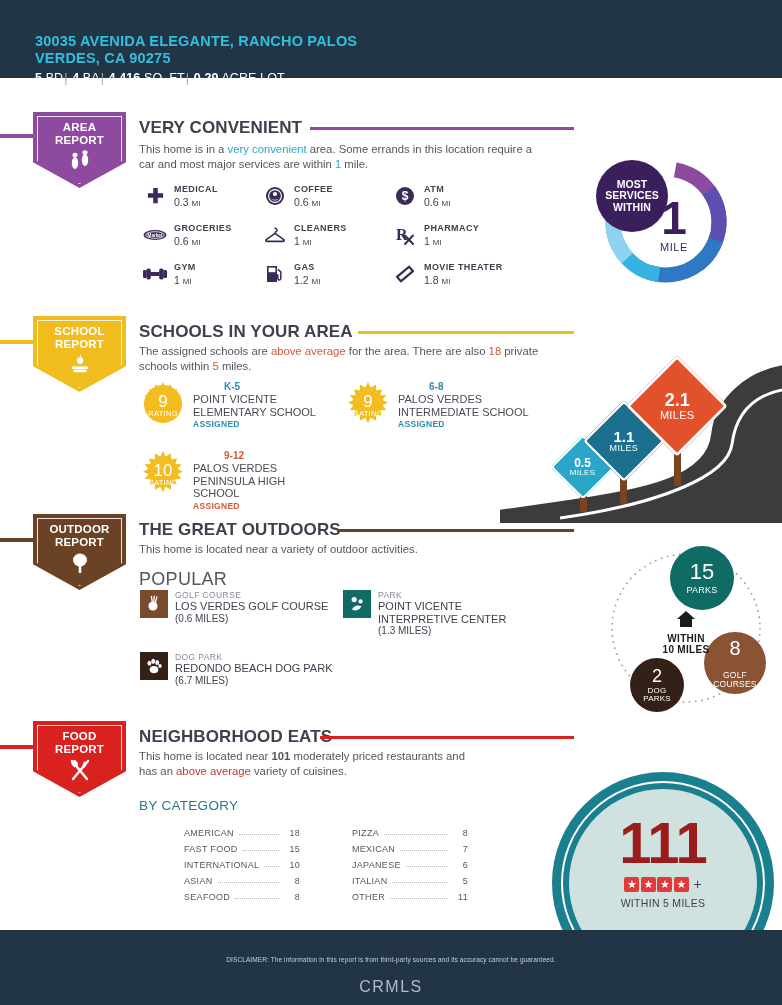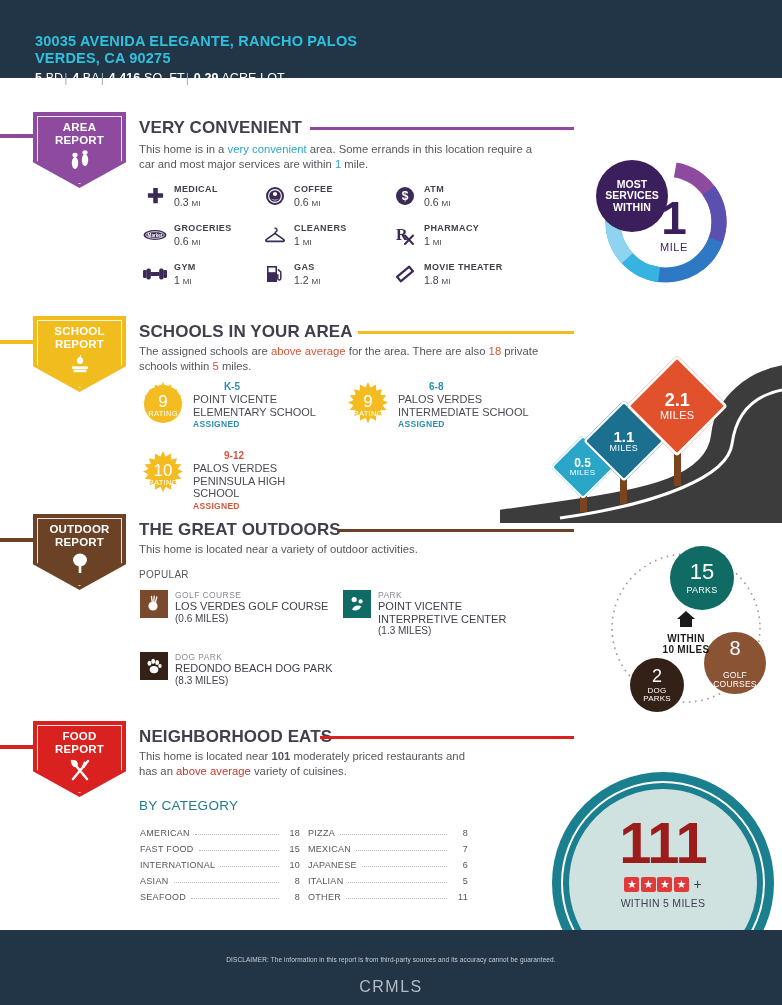--- a/index.html
+++ b/index.html
@@ -113,40 +113,40 @@
     width: 100%; height: 100%; transform: rotate(45deg);
     display: flex; flex-direction: column; align-items: center; justify-content: center;
     border-radius: 4px;
   }
   .msign .dia > div { transform: rotate(-45deg); color: #fff; text-align: center; }
   .msv { font-weight: bold; line-height: 1; }
   .msl { letter-spacing: .3px; line-height: 1.1; }
   .mpost { position: absolute; background: #7a441f; width: 7px; }
 
   
-  .sub-head { position: absolute; font-size: 10px; color: #55565f; letter-spacing: .3px; }
+  .sub-head { position: absolute; font-size: 18px; color: #55565f; letter-spacing: .3px; }
   .poi { position: absolute; display: flex; align-items: flex-start; }
   .poi-ico { width: 28px; height: 28px; flex: 0 0 28px; display: flex; align-items: center; justify-content: center; }
   .poi-tx { margin-left: 7px; }
   .poi-cat { font-size: 8.5px; color: #8a8a93; letter-spacing: .4px; line-height: 10px; }
   .poi-name { font-size: 11px; color: #3f3f4d; line-height: 12.5px; text-transform: uppercase; }
   .poi-dist { font-size: 10px; color: #3f3f4d; line-height: 12px; }
 
   .bub {
     position: absolute; border-radius: 50%; color: #fff;
     display: flex; flex-direction: column; align-items: center; justify-content: center; text-align: center;
   }
   .bub-n { font-weight: normal; line-height: 1; }
   .bub-l { line-height: 1.05; letter-spacing: .2px; }
 
   
   .cat-head { position: absolute; font-size: 13.5px; color: #1f7a8c; letter-spacing: .3px; font-weight: normal; }
   .cat-col { position: absolute; width: 160px; }
   .cat-row { display: flex; align-items: flex-end; font-size: 9px; color: #55565f; height: 16px; letter-spacing: .3px; }
-  .cat-lbl { white-space: nowrap; }
+  .cat-lbl { white-space: nowrap; margin-left: 44px; }
   .cat-dots { flex: 1 1 auto; border-bottom: 1px dotted #b5b5bb; margin: 0 5px 3px 5px; }
   .cat-val { width: 16px; text-align: right; }
 
   .food-circ { position: absolute; left: 552px; top: 772px; width: 222px; height: 222px; }
   .fc-outer { position: absolute; inset: 0; border-radius: 50%; background: #1a7f8e; }
   .fc-ring { position: absolute; left: 9px; top: 9px; right: 9px; bottom: 9px; border-radius: 50%; border: 2.5px solid #fff; }
   .fc-inner { position: absolute; left: 17px; top: 17px; right: 17px; bottom: 17px; border-radius: 50%; background: #cfe2e0; }
   .fc-body { position: absolute; left: 0; top: 44px; width: 222px; text-align: center; }
   .fc-num { font-size: 58px; font-weight: bold; color: #9c1c1c; line-height: 54px; letter-spacing: -1px; }
   .fc-stars { margin-top: 6px; display: flex; align-items: center; justify-content: center; gap: 1.5px; }
@@ -528,21 +528,21 @@
           <ellipse cx="4.4" cy="6.2" rx="1.9" ry="2.5" fill="#fff"></ellipse>
           <ellipse cx="8.2" cy="4.3" rx="1.9" ry="2.6" fill="#fff"></ellipse>
           <ellipse cx="12.2" cy="5.4" rx="1.9" ry="2.5" fill="#fff"></ellipse>
           <ellipse cx="15" cy="9" rx="1.7" ry="2.1" fill="#fff"></ellipse>
           <ellipse cx="9" cy="12.6" rx="4.3" ry="3.6" fill="#fff"></ellipse>
         </svg>
     </div>
     <div class="poi-tx" style="width:172px;">
       <div class="poi-cat">DOG PARK</div>
       <div class="poi-name">REDONDO BEACH DOG PARK</div>
-      <div class="poi-dist">(8.3 MILES)</div>
+      <div class="poi-dist">(6.7 MILES)</div>
     </div>
   </div>
 
   <div style="position:absolute;left:594px;top:544px;width:188px;height:175px;">
     <svg width="188" height="175" viewBox="0 0 188 175" style="position:absolute;left:0;top:0;">
       <circle cx="92" cy="84" r="74" fill="none" stroke="#9a9a9a" stroke-width="1.6" stroke-dasharray="1.6 4.6"></circle>
     </svg>
     <div class="bub" style="left:76px;top:2px;width:64px;height:64px;background:#0f6b63;">
       <div class="bub-n" style="font-size:22px;">15</div>
       <div class="bub-l" style="font-size:9px;margin-top:3px;">PARKS</div>

